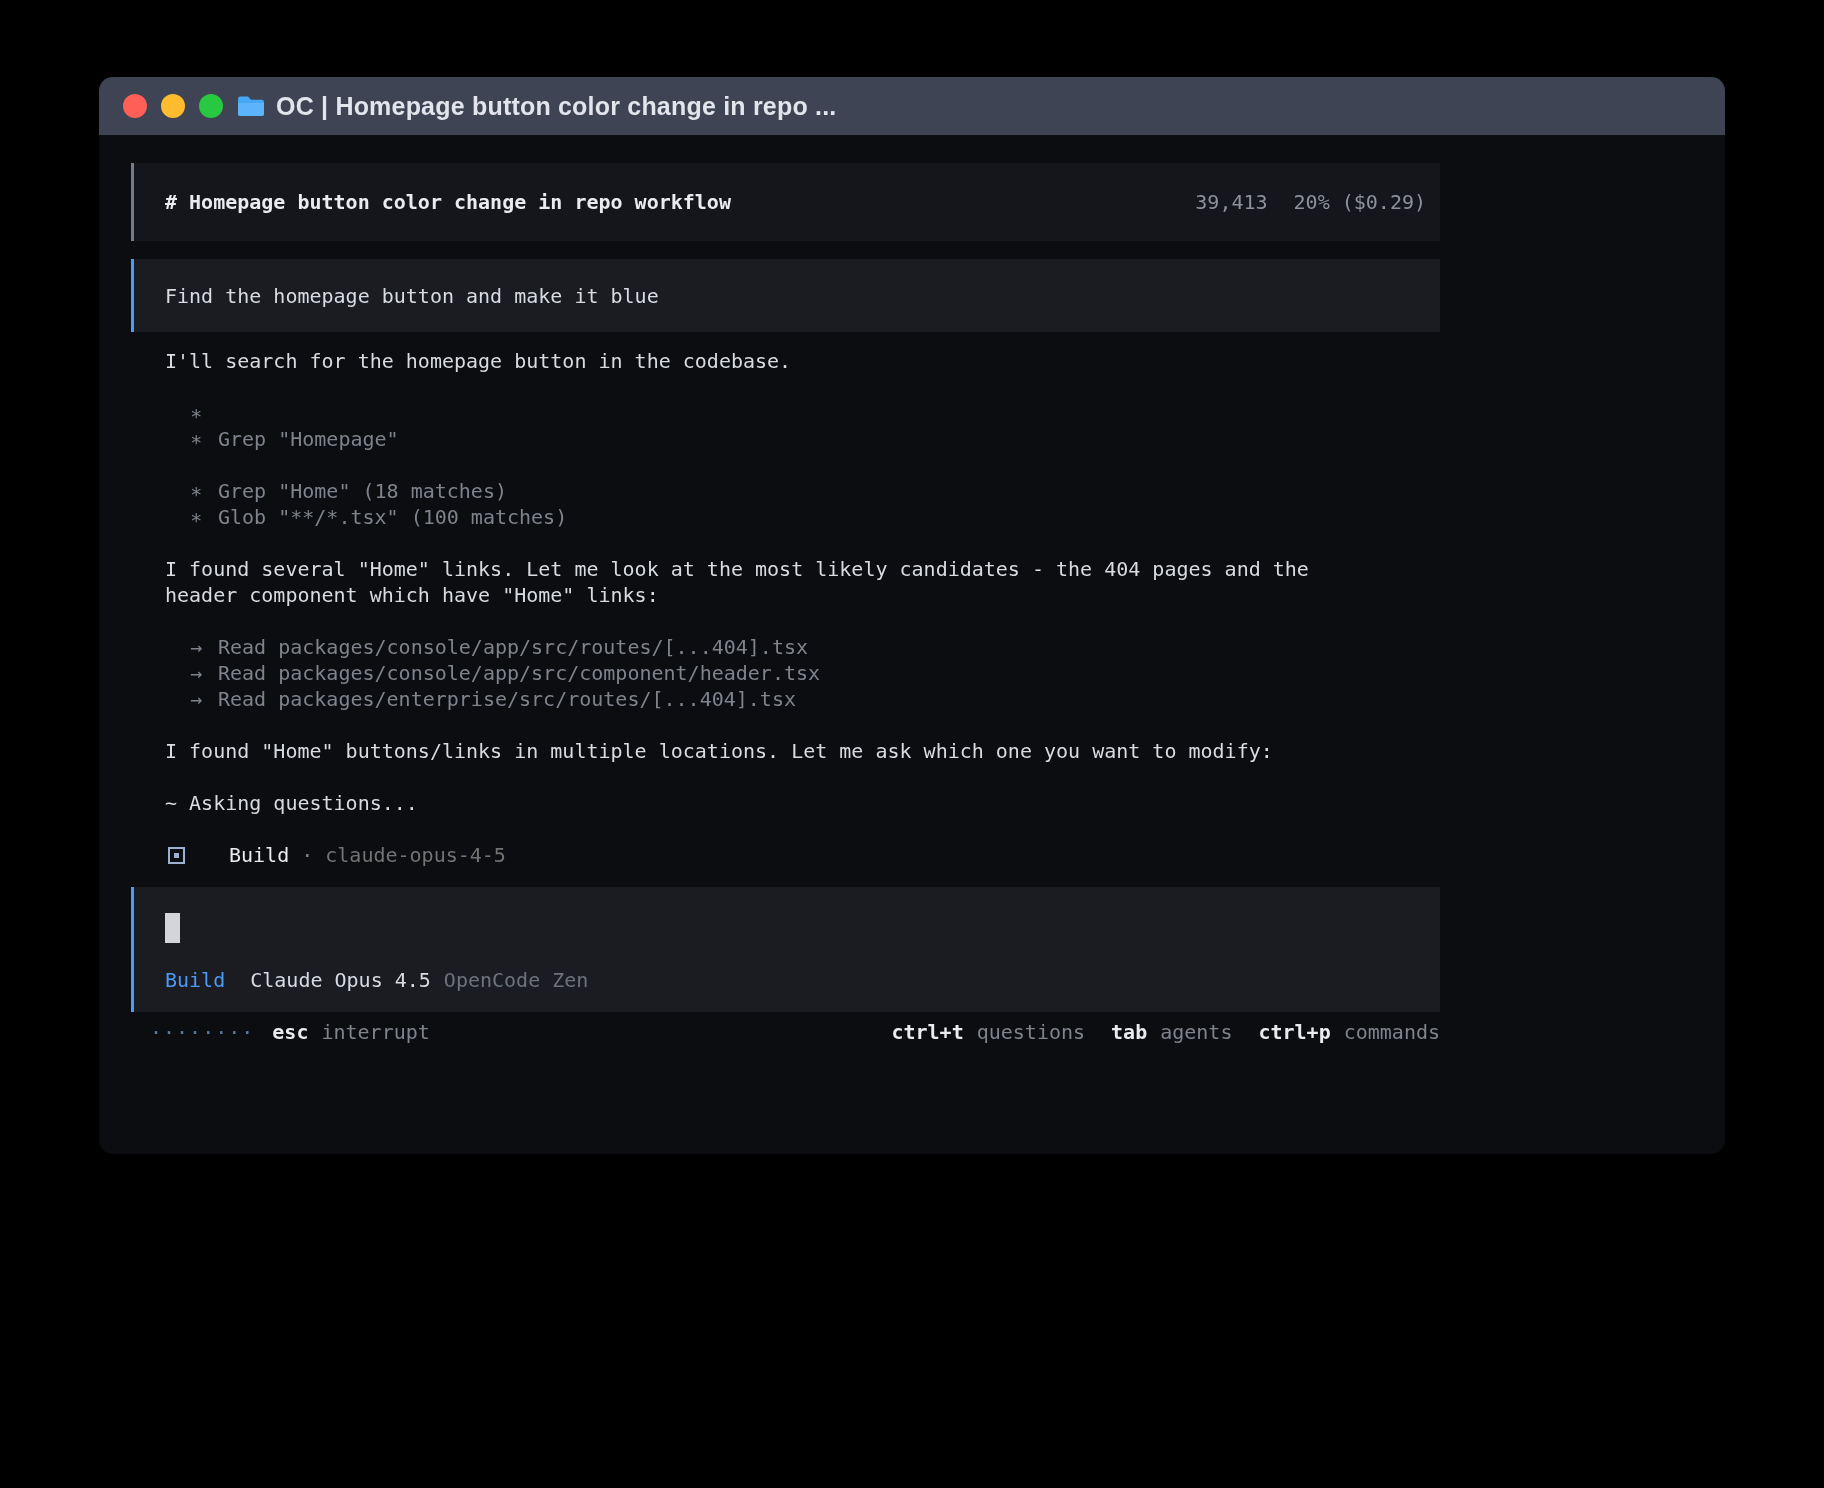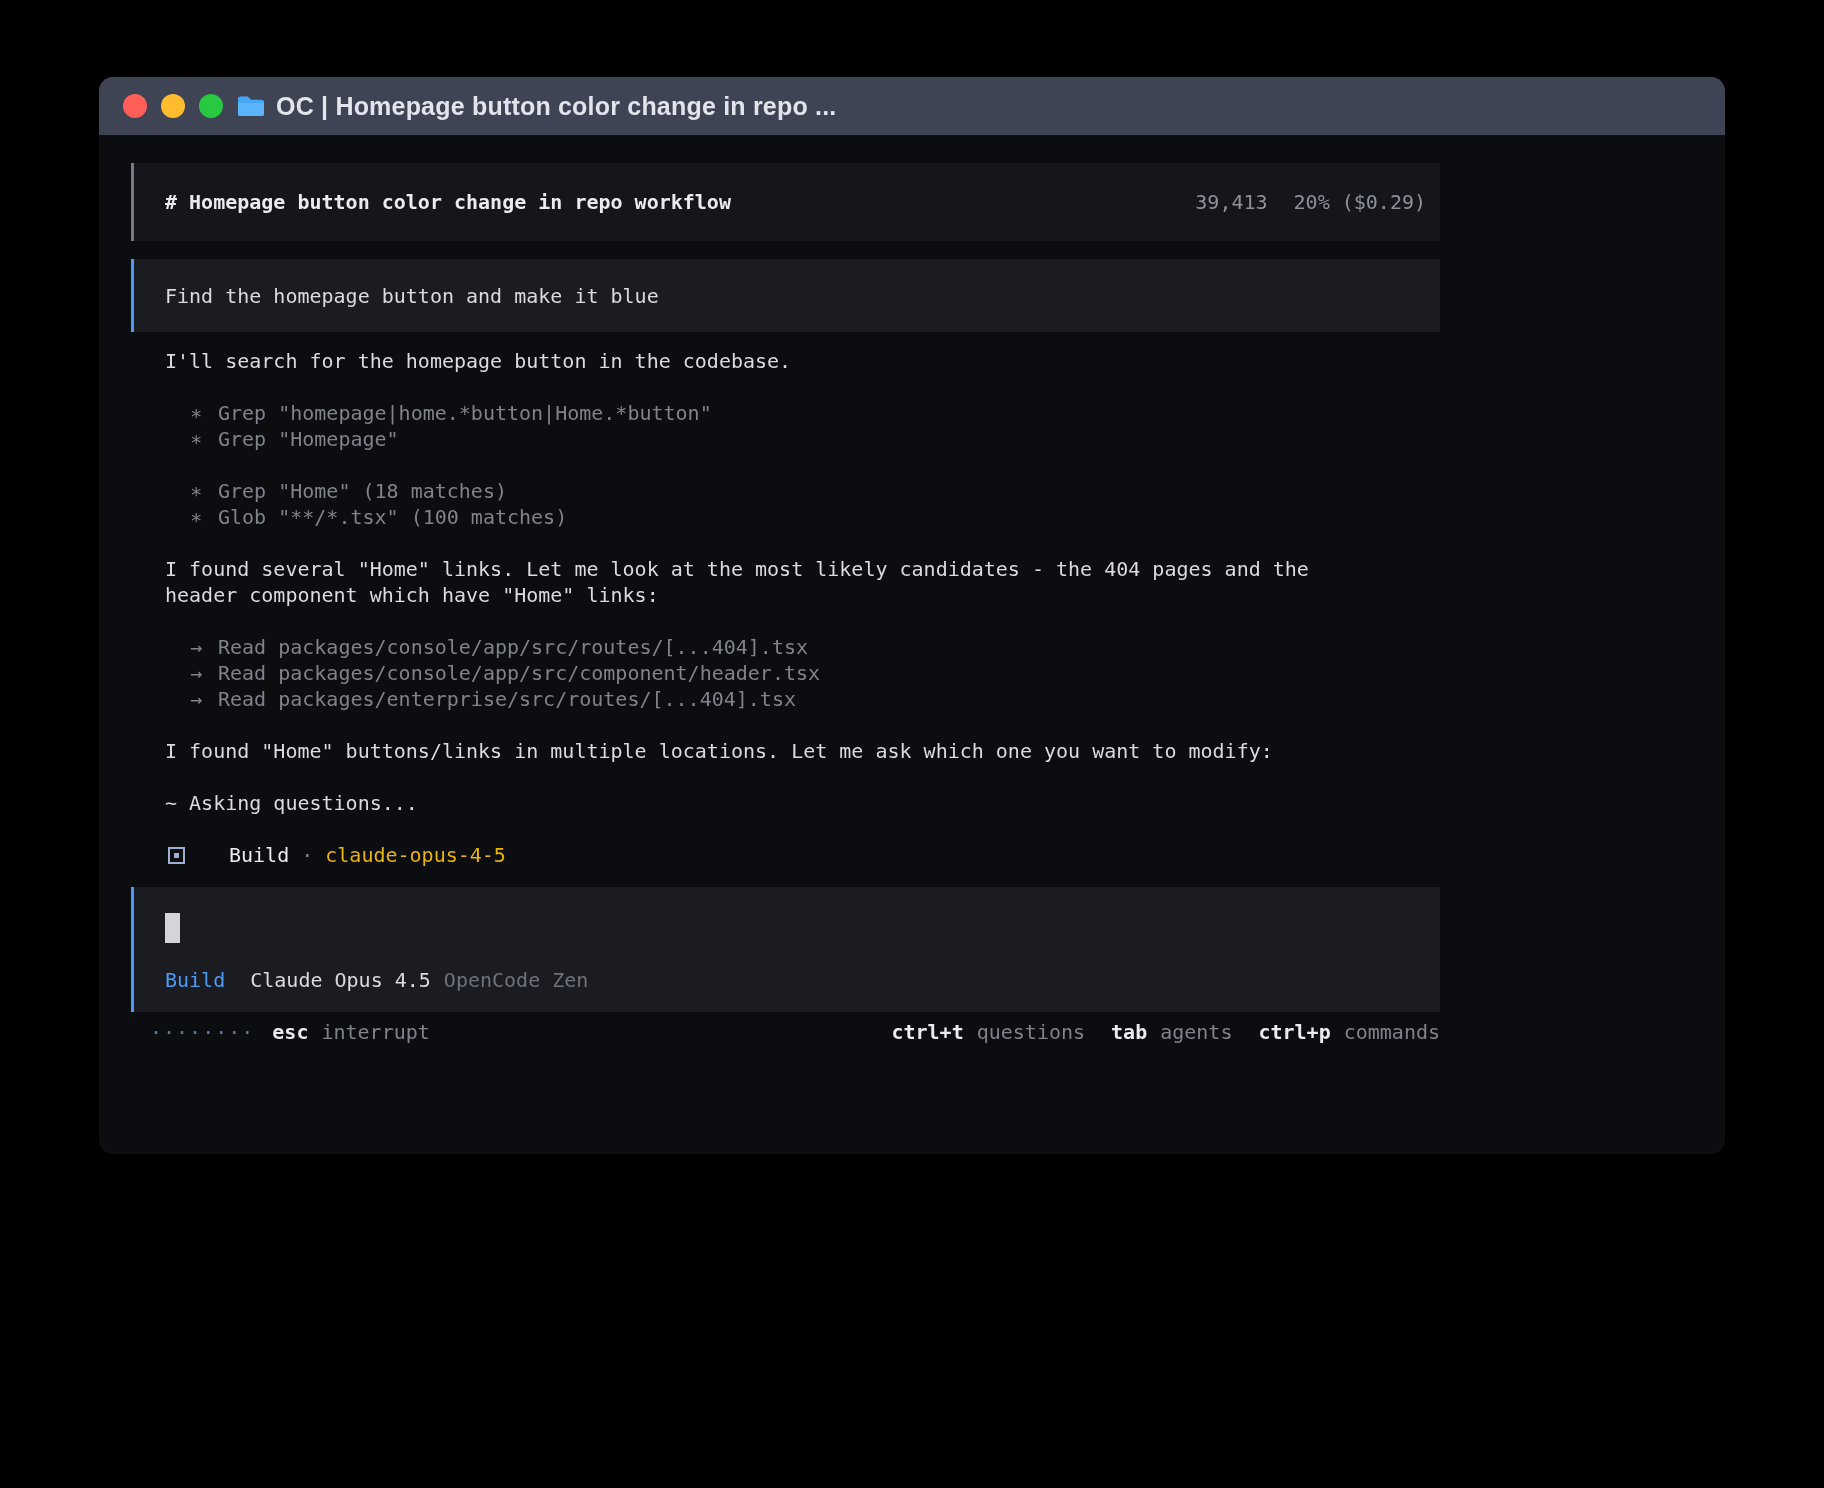--- a/index.html
+++ b/index.html
@@ -62,21 +62,21 @@
   .agent-icon {
     width:17px; height:17px; border:2px solid #9db0d0; flex:none;
     position:relative; margin-right:44px;
   }
   .agent-icon::after {
     content:""; position:absolute; left:4px; top:4px; width:5px; height:5px;
     background:#9db0d0;
   }
   .agent-name { color:#e9ebef; }
   .agent-sep { color:#7f838c; margin:0 12px; }
-  .agent-model { color:#eab308; }
+  .agent-model { color:#737373; }
 
   
   .input-block {
     margin-top:19px; background:#1a1c22; border-left:3px solid #4d9bf5;
     height:125px; padding:26px 31px 0 31px;
   }
   .cursor { width:15px; height:30px; background:#d3d5d9; }
   .prompt-meta { margin-top:24px; display:flex; white-space:nowrap; }
   .prompt-mode { color:#4d9bf5; margin-right:25px; }
   .prompt-model { color:#d8dbe0; margin-right:13px; }
@@ -129,21 +129,20 @@
         <span>Find the homepage button and make it blue</span>
       </div>
 
       <div class="conversation">
 
         <div class="para">I'll search for the homepage button in the codebase.</div>
 
         <div class="tool-group">
           <div class="tool-line">
             <span class="tool-glyph">∗</span>
-            <span>Grep "homepage|home.*button|Home.*button"</span>
           </div>
           <div class="tool-line">
             <span class="tool-glyph">∗</span>
             <span>Grep "Homepage"</span>
           </div>
         </div>
 
 
         <div class="tool-group">
           <div class="tool-line">

